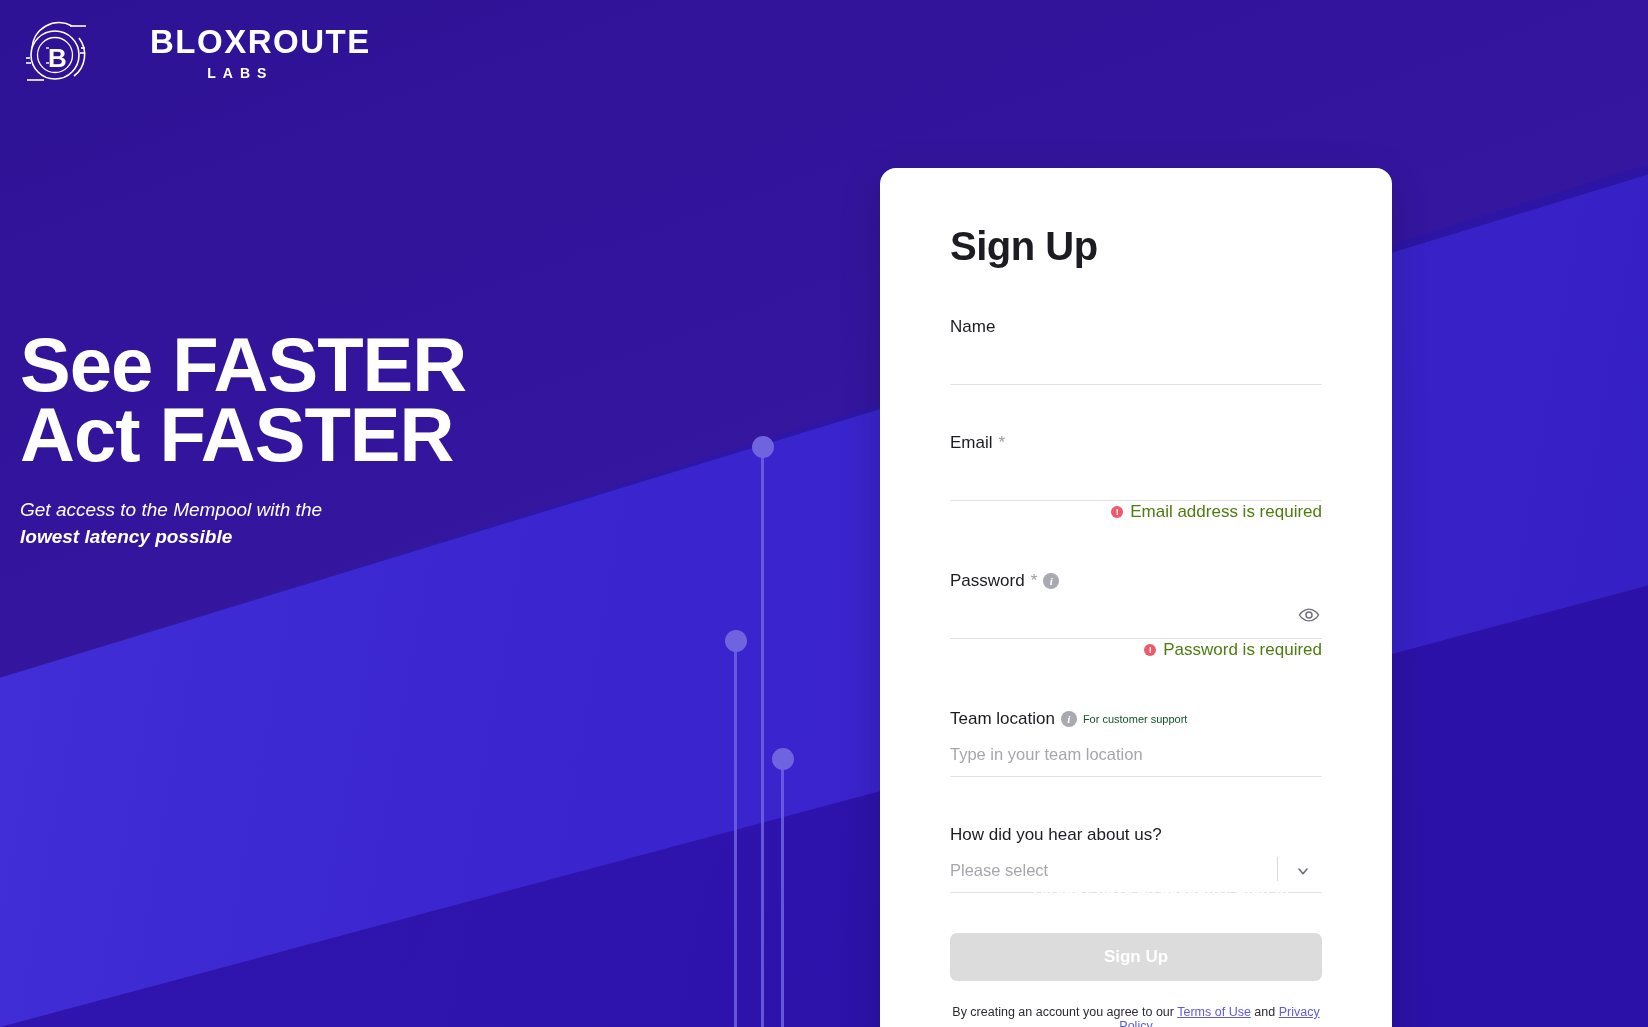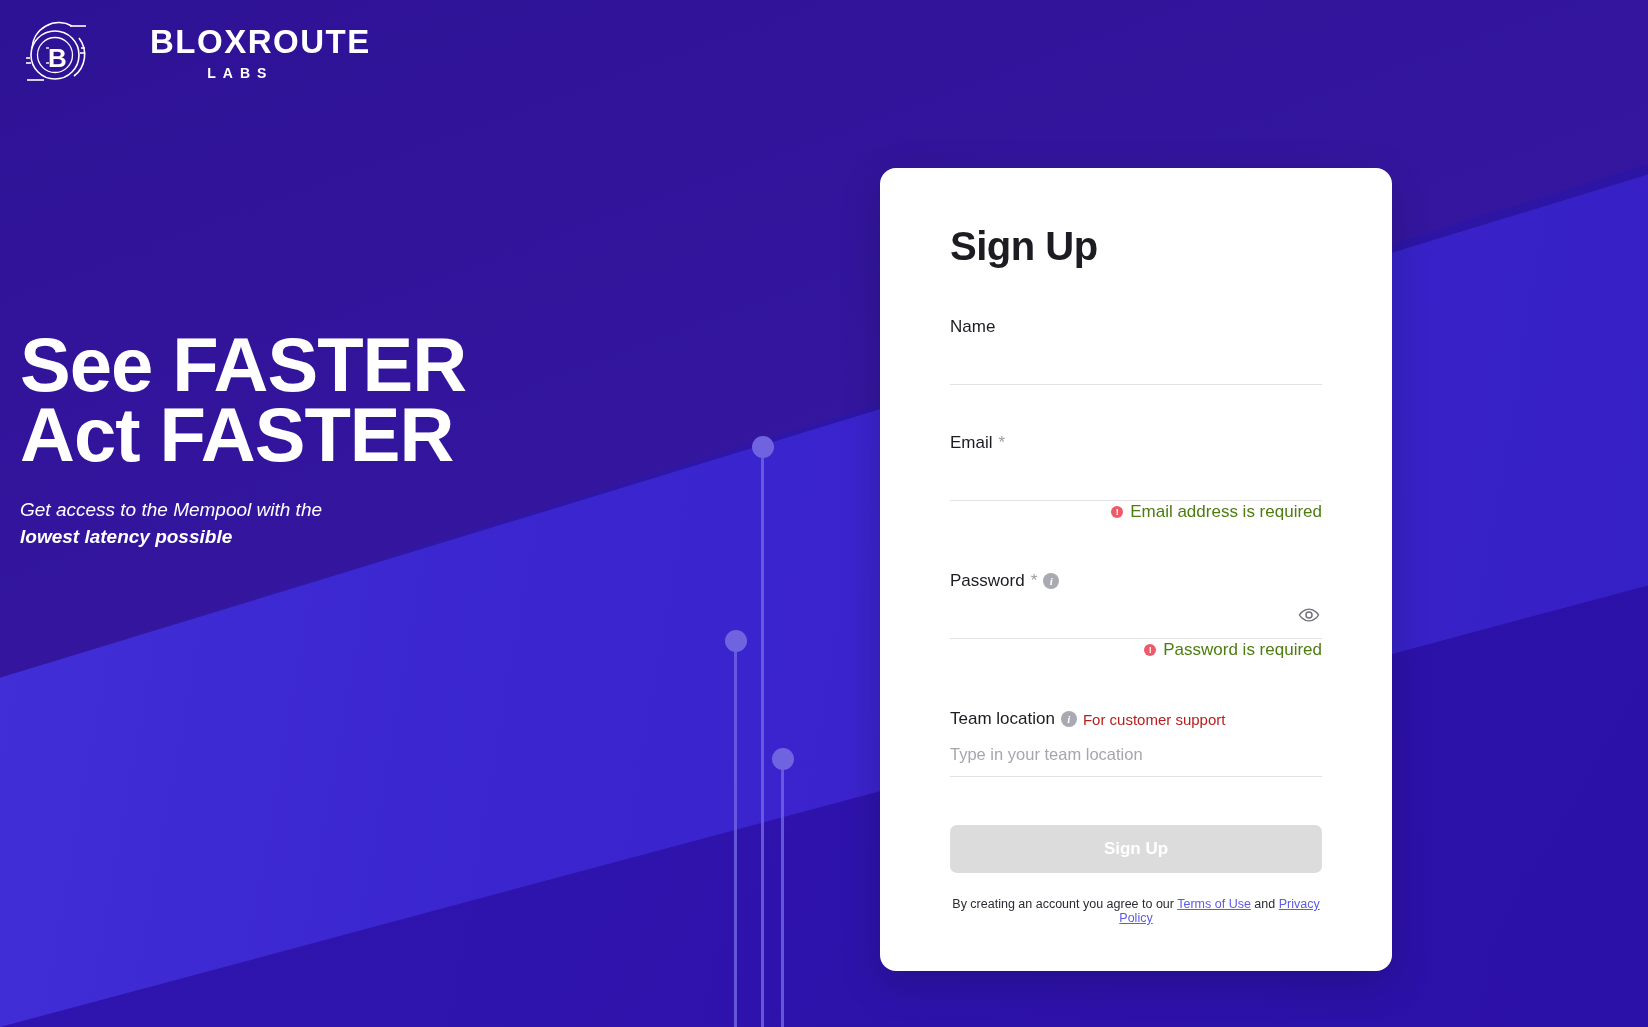--- a/index.html
+++ b/index.html
@@ -128,22 +128,22 @@
     font-size: 17px;
     color: #1c1c22;
     display: flex;
     align-items: center;
     gap: 6px;
     margin-bottom: 4px;
     margin-top: 48px;
   }
   .req { color: #9a9aa2; font-size: 17px; }
   .hint {
-    color: #b91c1c;
-    font-size: 15px;
+    color: #14532d;
+    font-size: 11px;
     font-weight: 400;
   }
   .info-icon {
     width: 16px; height: 16px;
     border-radius: 50%;
     background: #a9a9b2;
     color: #fff;
     font-size: 11px;
     font-weight: 700;
     display: inline-flex;
@@ -369,20 +369,34 @@
         <span>Team location</span>
         <span class="info-icon">i</span>
         <span class="hint">For customer support</span>
       </div>
       <div class="underline-input">
         <input type="text" placeholder="Type in your team location" style="">
       </div>
     </div>
 
     
+    <div class="field mb10">
+      <div class="field-label">
+        <span>How did you hear about us?</span>
+      </div>
+      <div class="select-row">
+        <span class="select-value">Please select</span>
+        <span class="select-divider"></span>
+        <span class="chev">
+          <svg width="16" height="16" viewBox="0 0 24 24" fill="none" stroke="#6f6f78" stroke-width="2.4" stroke-linecap="round" stroke-linejoin="round">
+            <polyline points="6 9 12 16 18 9"></polyline>
+          </svg>
+        </span>
+      </div>
+    </div>
 
     <button class="signup-btn">Sign Up</button>
 
     <div class="terms">
       <span>By creating an account you agree to our</span>
       <a href="#">Terms of Use</a>
       <span>and</span>
       <a href="#">Privacy Policy</a>
     </div>
   </div>

